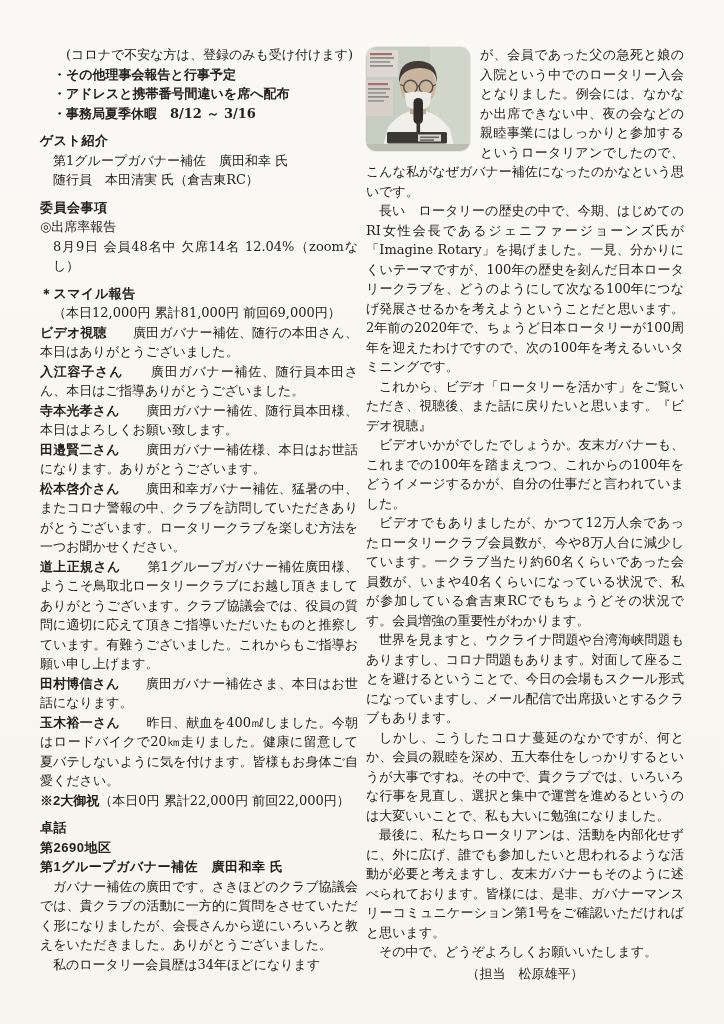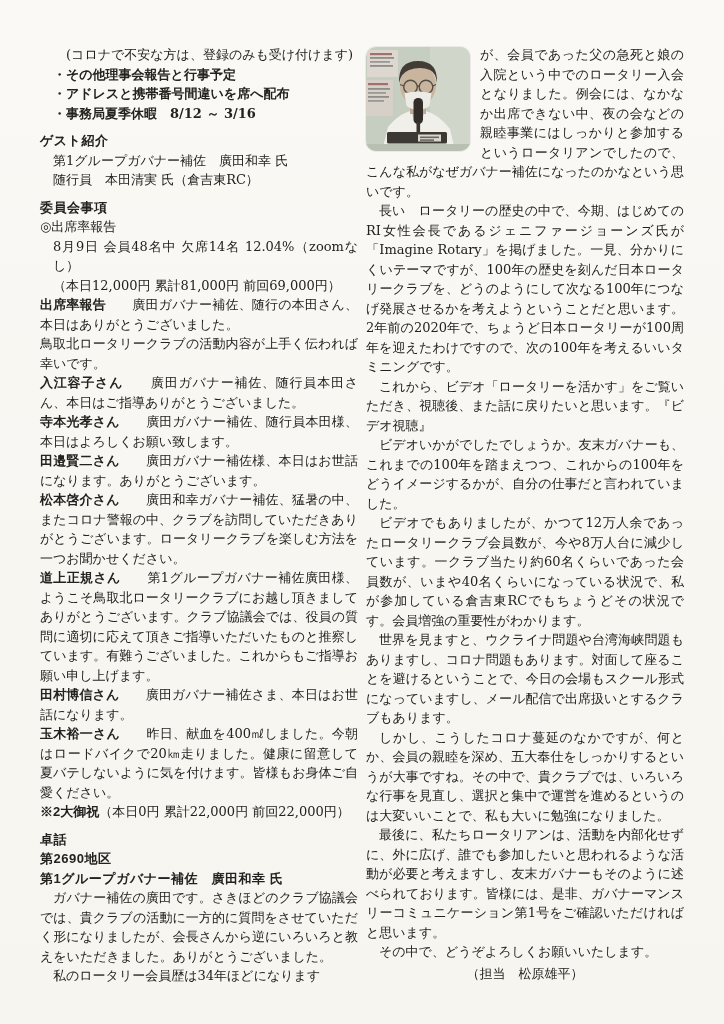--- a/index.html
+++ b/index.html
@@ -46,23 +46,23 @@
       <p class="blk p2">(コロナで不安な方は、登録のみも受け付けます)</p>
       <p class="blk bullet">・その他理事会報告と行事予定</p>
       <p class="blk bullet">・アドレスと携帯番号間違いを席へ配布</p>
       <p class="blk bullet">・事務局夏季休暇　8/12 ～ 3/16</p>
       <p class="blk h">ゲスト紹介</p>
       <p class="blk ind">第1グループガバナー補佐　廣田和幸 氏</p>
       <p class="blk ind">随行員　本田清実 氏（倉吉東RC）</p>
       <p class="blk h">委員会事項</p>
       <p class="blk p">◎出席率報告</p>
       <p class="blk ind">8月9日 会員48名中 欠席14名 12.04%（zoomなし）</p>
+      <p class="blk h">＊スマイル報告</p>
       <p class="blk ind">（本日12,000円 累計81,000円 前回69,000円）</p>
-      <p class="blk name"><span class="nm">出席率報告</span>　　廣田ガバナー補佐、随行の本田さん、本日はありがとうございました。</p>
-      <p class="blk p">鳥取北ロータリークラブの活動内容が上手く伝われば幸いです。</p>
+      <p class="blk name"><span class="nm">ビデオ視聴</span>　　廣田ガバナー補佐、随行の本田さん、本日はありがとうございました。</p>
       <p class="blk name"><span class="nm">入江容子さん</span>　　廣田ガバナー補佐、随行員本田さん、本日はご指導ありがとうございました。</p>
       <p class="blk name"><span class="nm">寺本光孝さん</span>　　廣田ガバナー補佐、随行員本田様、本日はよろしくお願い致します。</p>
       <p class="blk name"><span class="nm">田邉賢二さん</span>　　廣田ガバナー補佐様、本日はお世話になります。ありがとうございます。</p>
       <p class="blk name"><span class="nm">松本啓介さん</span>　　廣田和幸ガバナー補佐、猛暑の中、またコロナ警報の中、クラブを訪問していただきありがとうございます。ロータリークラブを楽しむ方法を一つお聞かせください。</p>
       <p class="blk name"><span class="nm">道上正規さん</span>　　第1グループガバナー補佐廣田様、ようこそ鳥取北ロータリークラブにお越し頂きましてありがとうございます。クラブ協議会では、役員の質問に適切に応えて頂きご指導いただいたものと推察しています。有難うございました。これからもご指導お願い申し上げます。</p>
       <p class="blk name"><span class="nm">田村博信さん</span>　　廣田ガバナー補佐さま、本日はお世話になります。</p>
       <p class="blk name"><span class="nm">玉木裕一さん</span>　　昨日、献血を400㎖しました。今朝はロードバイクで20㎞走りました。健康に留意して夏バテしないように気を付けます。皆様もお身体ご自愛ください。</p>
       <p class="blk name"><span class="nm">※2大御祝</span>（本日0円 累計22,000円 前回22,000円）</p>
       <p class="blk h">卓話</p>
       <p class="blk h">第2690地区</p>

